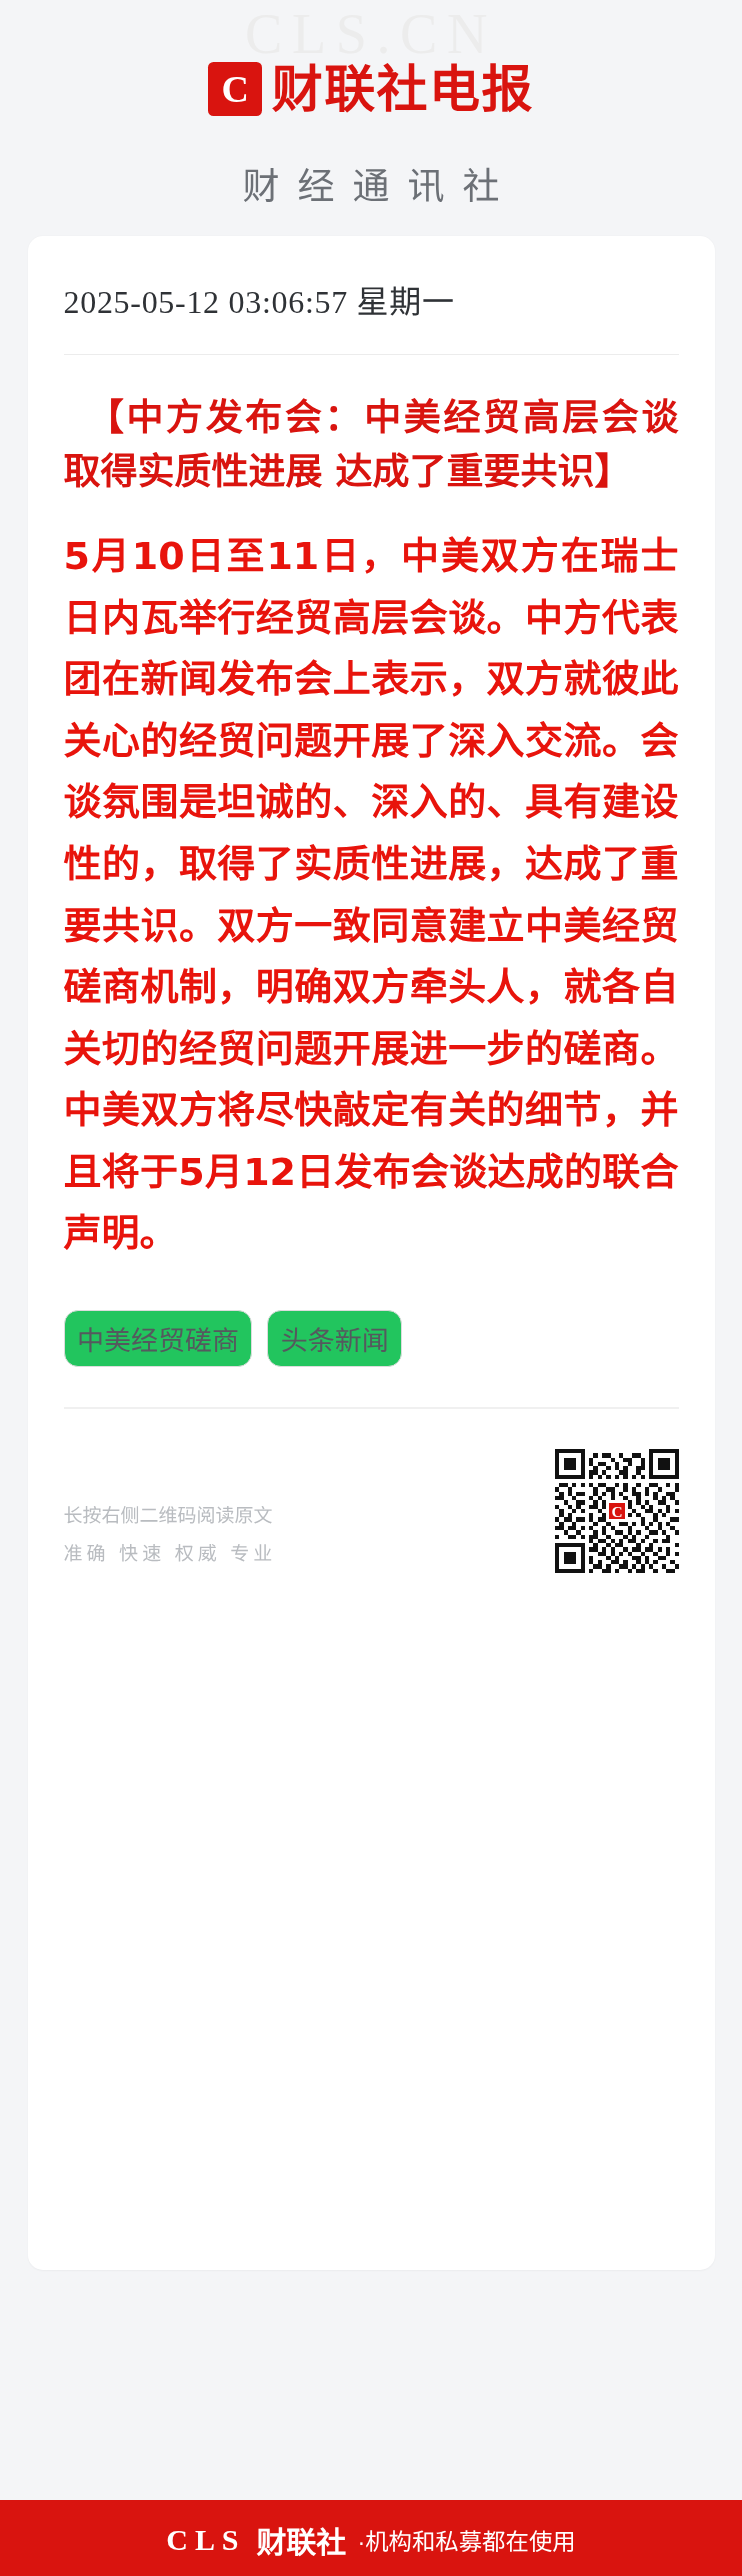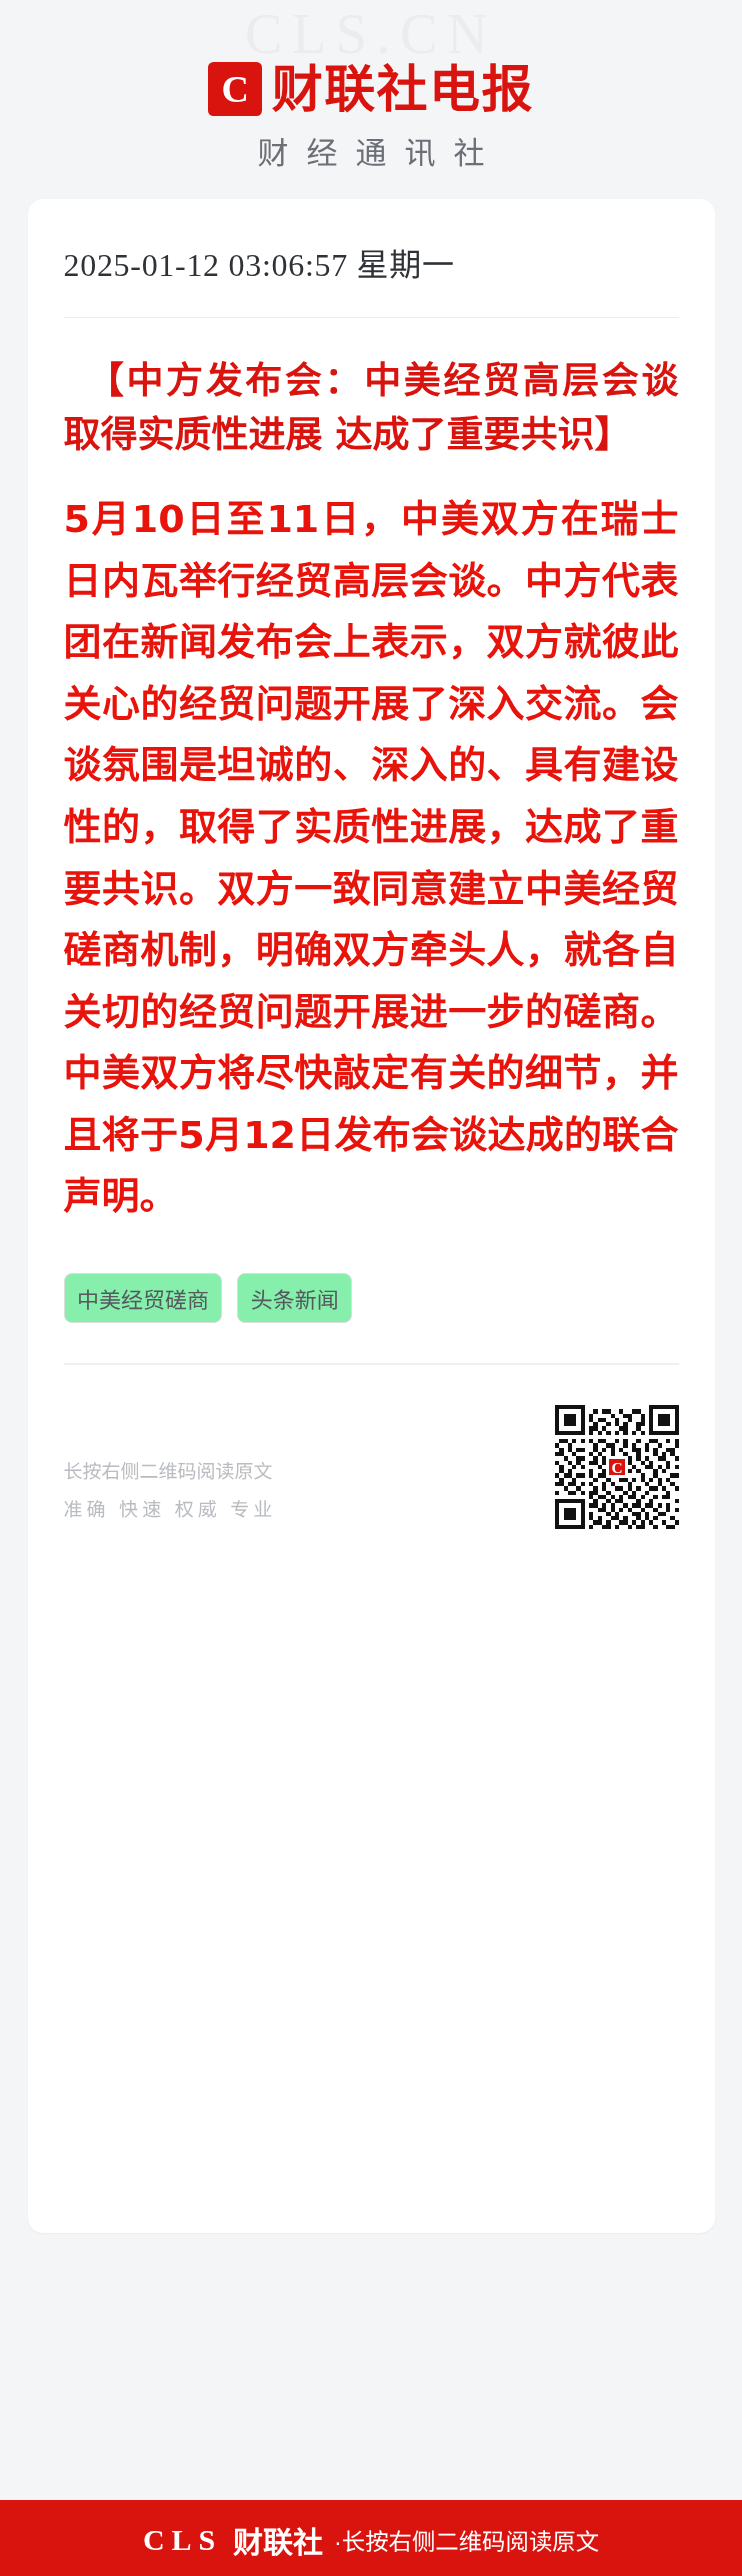--- a/index.html
+++ b/index.html
@@ -63,22 +63,22 @@
   .logo-text {
     font-size: 51px;
     font-weight: bold;
     color: #d9140f;
     letter-spacing: 1.4px;
     line-height: 1;
     font-family: "DejaVu Sans", sans-serif;
   }
   .subtitle-row {
     position: relative;
-    margin-top: 12px;
-    font-size: 31px;
+    margin-top: 40px;
+    font-size: 37px;
     letter-spacing: 18px;
     color: #6c7076;
     text-indent: 18px;
     font-weight: 500;
   }
 
   
   .card {
     position: relative;
     margin: 12.4px 27.5px 0 27.5px;
@@ -122,25 +122,25 @@
 
   
   .tags {
     margin-top: 45px;
     display: flex;
     gap: 15px;
     flex-wrap: wrap;
   }
   .tag {
     border: 1.4px solid #dcdcdc;
-    border-radius: 8px;
+    border-radius: 14px;
     padding: 8.2px 12.4px;
-    font-size: 22px;
+    font-size: 27px;
     color: #55595e;
-    background: #86efac;
+    background: #22c55e;
     white-space: nowrap;
   }
 
   .divider2 {
     margin-top: 40px;
     height: 1.4px;
     background: #f0f0f0;
   }
 
   
@@ -212,21 +212,21 @@
   <div class="header">
     <div class="watermark">CLS.CN</div>
     <div class="logo-row">
       <div class="logo-mark">C</div>
       <div class="logo-text">财联社电报</div>
     </div>
     <div class="subtitle-row">财经通讯社</div>
   </div>
 
   <div class="card">
-    <div class="datetime">2025-01-12 03:06:57 星期一</div>
+    <div class="datetime">2025-05-12 03:06:57 星期一</div>
     <div class="divider"></div>
 
     <div class="title">【中方发布会：中美经贸高层会谈取得实质性进展 达成了重要共识】</div>
     <div class="body-text">5月10日至11日，中美双方在瑞士日内瓦举行经贸高层会谈。中方代表团在新闻发布会上表示，双方就彼此关心的经贸问题开展了深入交流。会谈氛围是坦诚的、深入的、具有建设性的，取得了实质性进展，达成了重要共识。双方一致同意建立中美经贸磋商机制，明确双方牵头人，就各自关切的经贸问题开展进一步的磋商。中美双方将尽快敲定有关的细节，并且将于5月12日发布会谈达成的联合声明。</div>
 
     <div class="tags">
       <span class="tag">中美经贸磋商</span>
       <span class="tag">头条新闻</span>
     </div>
 
@@ -466,18 +466,18 @@
           <text x="14.5" y="15.9" font-size="3.6" fill="#ffffff" text-anchor="middle" font-family="Liberation Serif, serif" font-weight="bold">C</text>
         </svg>
       </div>
     </div>
   </div>
 
   <div class="footer">
     <div class="footer-row1">
       <span class="footer-cls">CLS</span>
       <span class="footer-cn">财联社</span>
-      <span class="footer-org">·长按右侧二维码阅读原文</span>
+      <span class="footer-org">·机构和私募都在使用</span>
     </div>
   </div>
 
 </div>
 
 
 </body></html>

